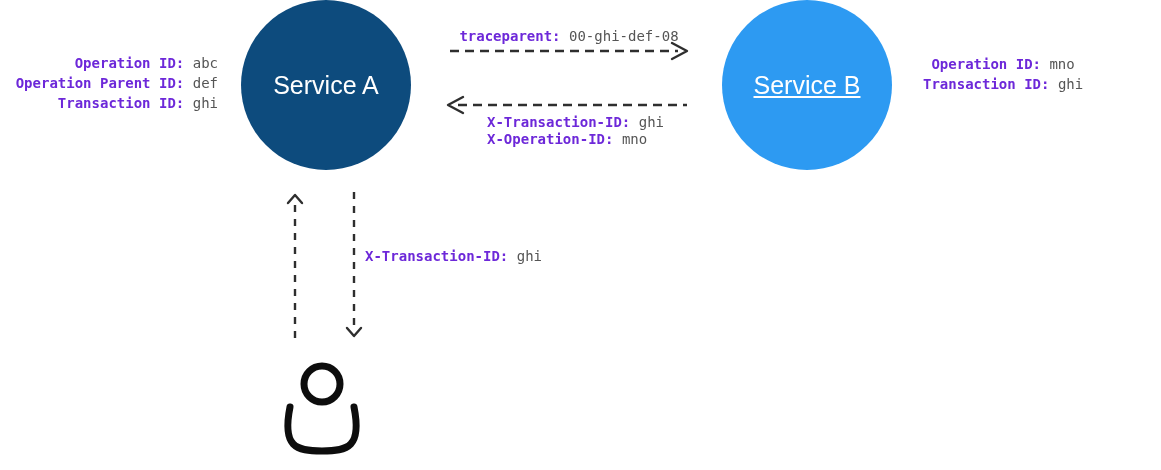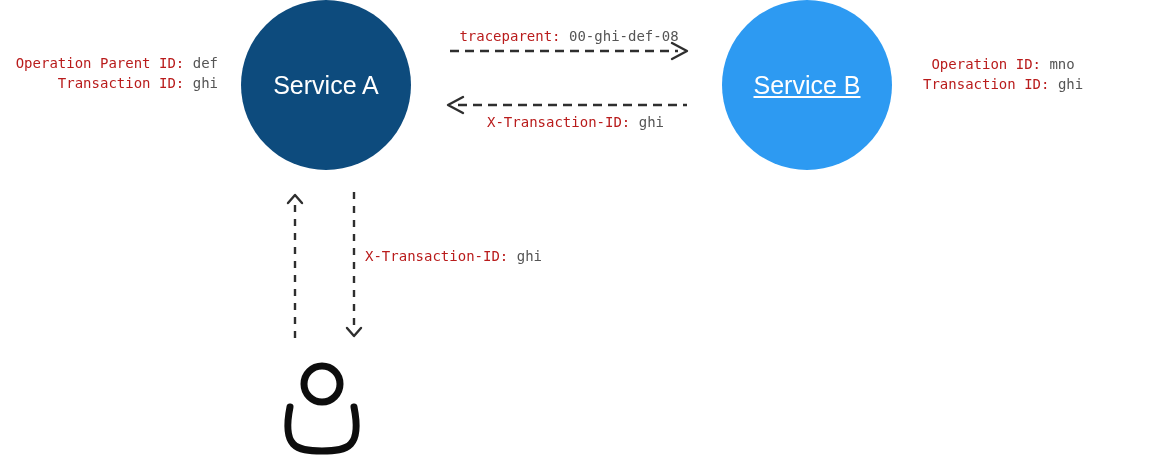--- a/index.html
+++ b/index.html
@@ -14,22 +14,22 @@
     background: #ffffff;
     overflow: hidden;
     font-family: "DejaVu Sans Mono", "Liberation Mono", monospace;
   }
   .mono {
     font-size: 14px;
     color: #555555;
     white-space: nowrap;
   }
   .mono b {
-    font-weight: normal;
-    color: #b91c1c;
+    font-weight: bold;
+    color: #6d28d9;
   }
   .info-block {
     position: absolute;
     line-height: 20px;
   }
   .info-right { text-align: right; }
   .info-left  { text-align: center; }
   .service-circle {
     position: absolute;
     width: 170px;
@@ -95,20 +95,21 @@
     fill: none;
     stroke-linecap: round;
   }
 </style>
 </head>
 <body>
 
 <div id="canvas">
 
   <div class="info-block info-right mono" style="right: 943px; top: 53px;">
+    <div><b>Operation ID:</b> <span>abc</span></div>
     <div><b>Operation Parent ID:</b> <span>def</span></div>
     <div><b>Transaction ID:</b> <span>ghi</span></div>
   </div>
 
   <div class="service-circle" id="circle-a" style="background: rgb(13, 75, 125);">
     <span>Service A</span>
   </div>
 
   <div class="service-circle" id="circle-b" style="background: rgb(45, 154, 242);">
     <span>Service B</span>
@@ -118,20 +119,21 @@
     <div><b>Operation ID:</b> <span>mno</span></div>
     <div><b>Transaction ID:</b> <span>ghi</span></div>
   </div>
 
   <div id="req-label" class="mono">
     <b>traceparent:</b> <span>00-ghi-def-08</span>
   </div>
 
   <div id="resp-labels" class="mono">
     <div><b>X-Transaction-ID:</b> <span>ghi</span></div>
+    <div><b>X-Operation-ID:</b> <span>mno</span></div>
   </div>
 
   <div id="user-labels" class="mono">
     <div><b>X-Transaction-ID:</b> <span>ghi</span></div>
   </div>
 
   <svg id="arrow-layer" width="1161" height="470" viewBox="0 0 1161 470">
 
     <g>
       <path class="dash-h" d="M450,51 H678"></path>

